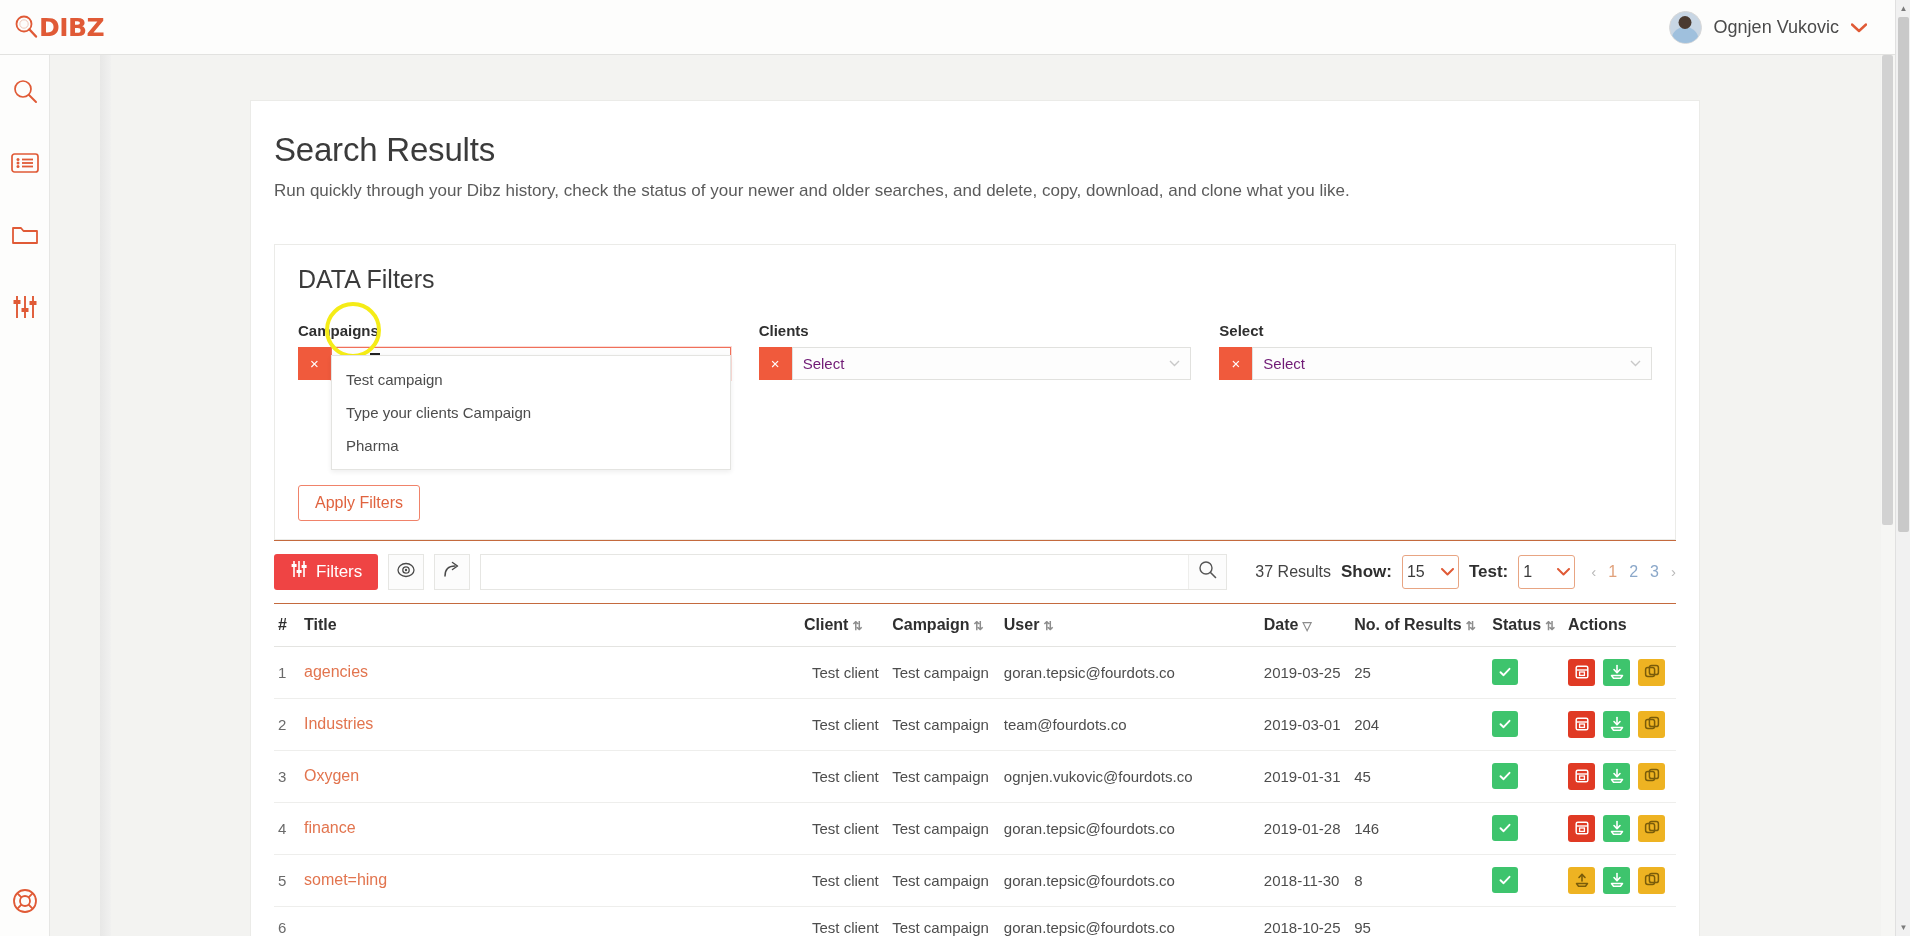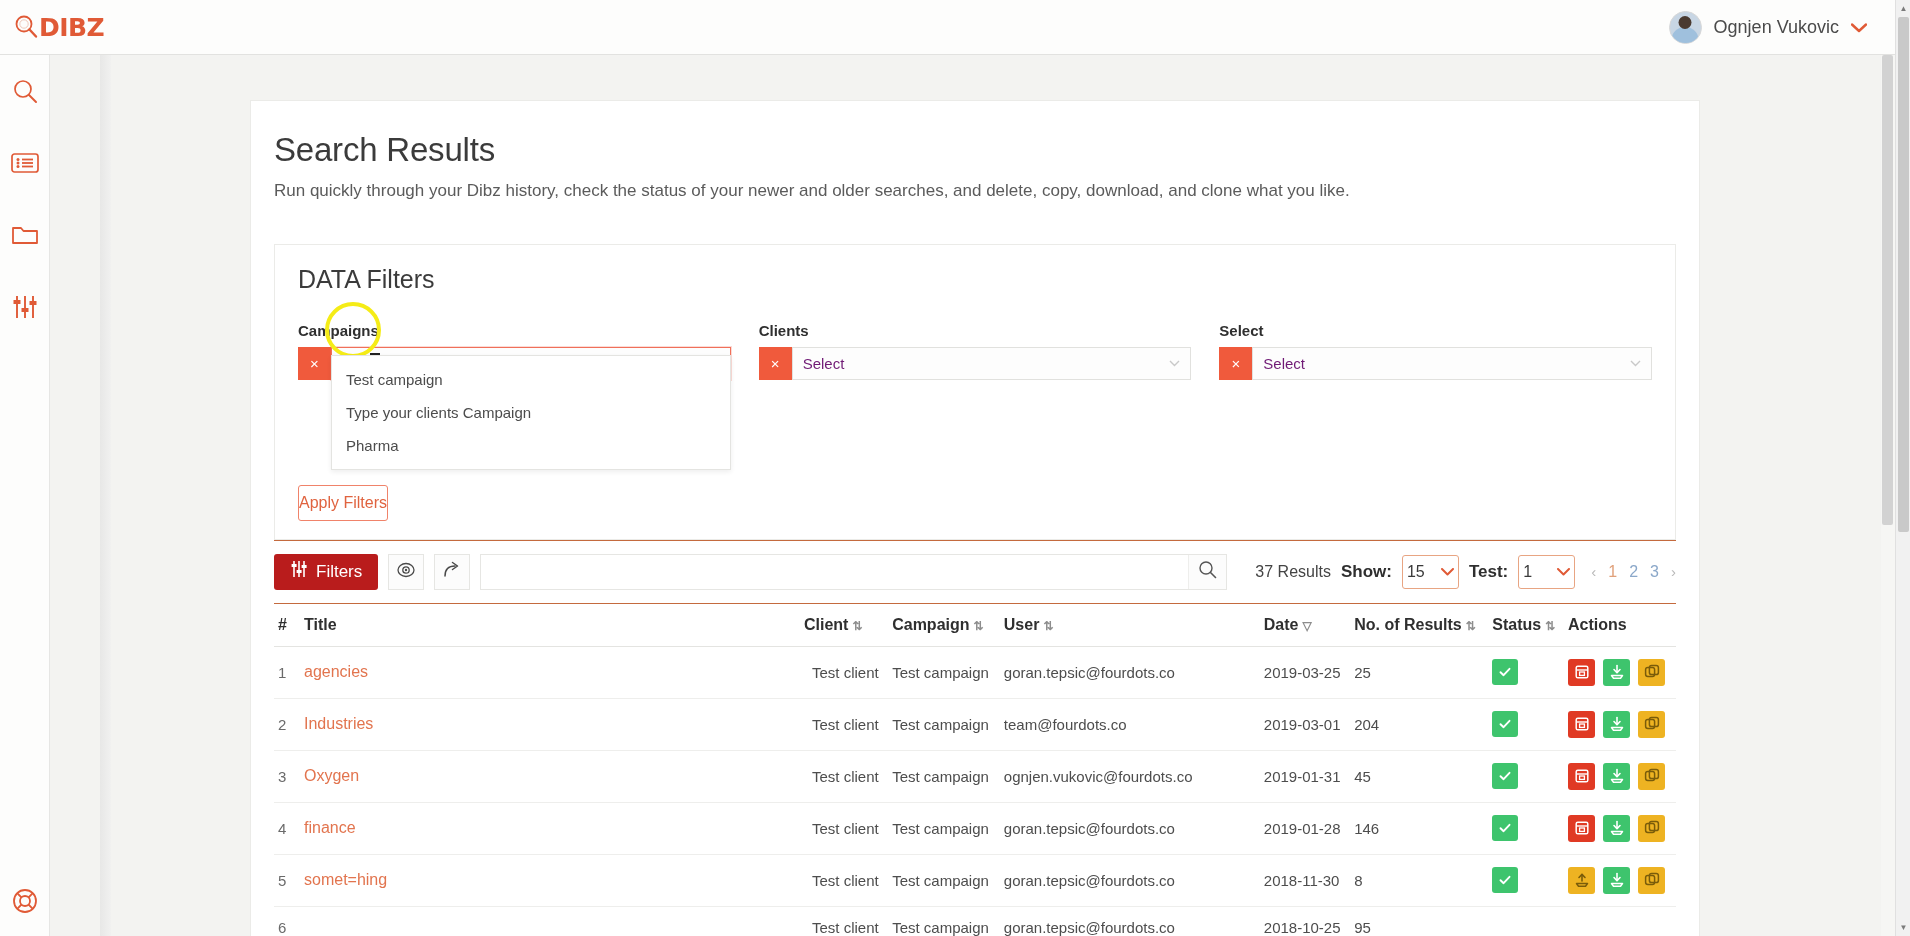--- a/index.html
+++ b/index.html
@@ -140,36 +140,36 @@
     background: #fff; border: 1px solid #e4e4e1;
     box-shadow: 0 2px 5px rgba(0,0,0,.07);
     z-index: 30; padding: 7px 0;
   }
   .dd-item {
     font-size: 15px; color: #4c4c4c; padding: 8px 14px; cursor: pointer;
   }
 
   .apply-row { margin-top: 105px; padding-bottom: 18px; }
   .apply-btn {
-    display: inline-block; padding: 8px 0;
+    display: inline-block; padding: 8px 16px;
     border: 1px solid #f0836a; background: #fff; color: #e0633f;
     font-size: 16px; border-radius: 3px; cursor: pointer;
     font-family: "Liberation Sans", sans-serif;
   }
 
   
   .divider-orange { border-top: 1px solid #c46a3e; margin: 0 0 0 0; }
   .toolbar {
     display: flex; align-items: center; gap: 10px;
     padding: 13px 0 13px 0;
     border-bottom: 1px solid #c46a3e;
   }
   .filters-btn {
     display: flex; align-items: center; gap: 8px;
-    background: #b91c1c; color: #fff; border: none;
+    background: #ef4444; color: #fff; border: none;
     padding: 0 16px; height: 36px; border-radius: 3px; cursor: pointer;
     font-size: 17px; font-family: "Liberation Sans", sans-serif;
   }
   .icon-btn {
     width: 36px; height: 36px; border: 1px solid #e6e6e3; background: #fcfcfc;
     display: flex; align-items: center; justify-content: center; cursor: pointer;
     color: #4a4a4a;
   }
   .search-field {
     flex: 1; height: 36px; border: 1px solid #e6e6e3; background: #fff;

